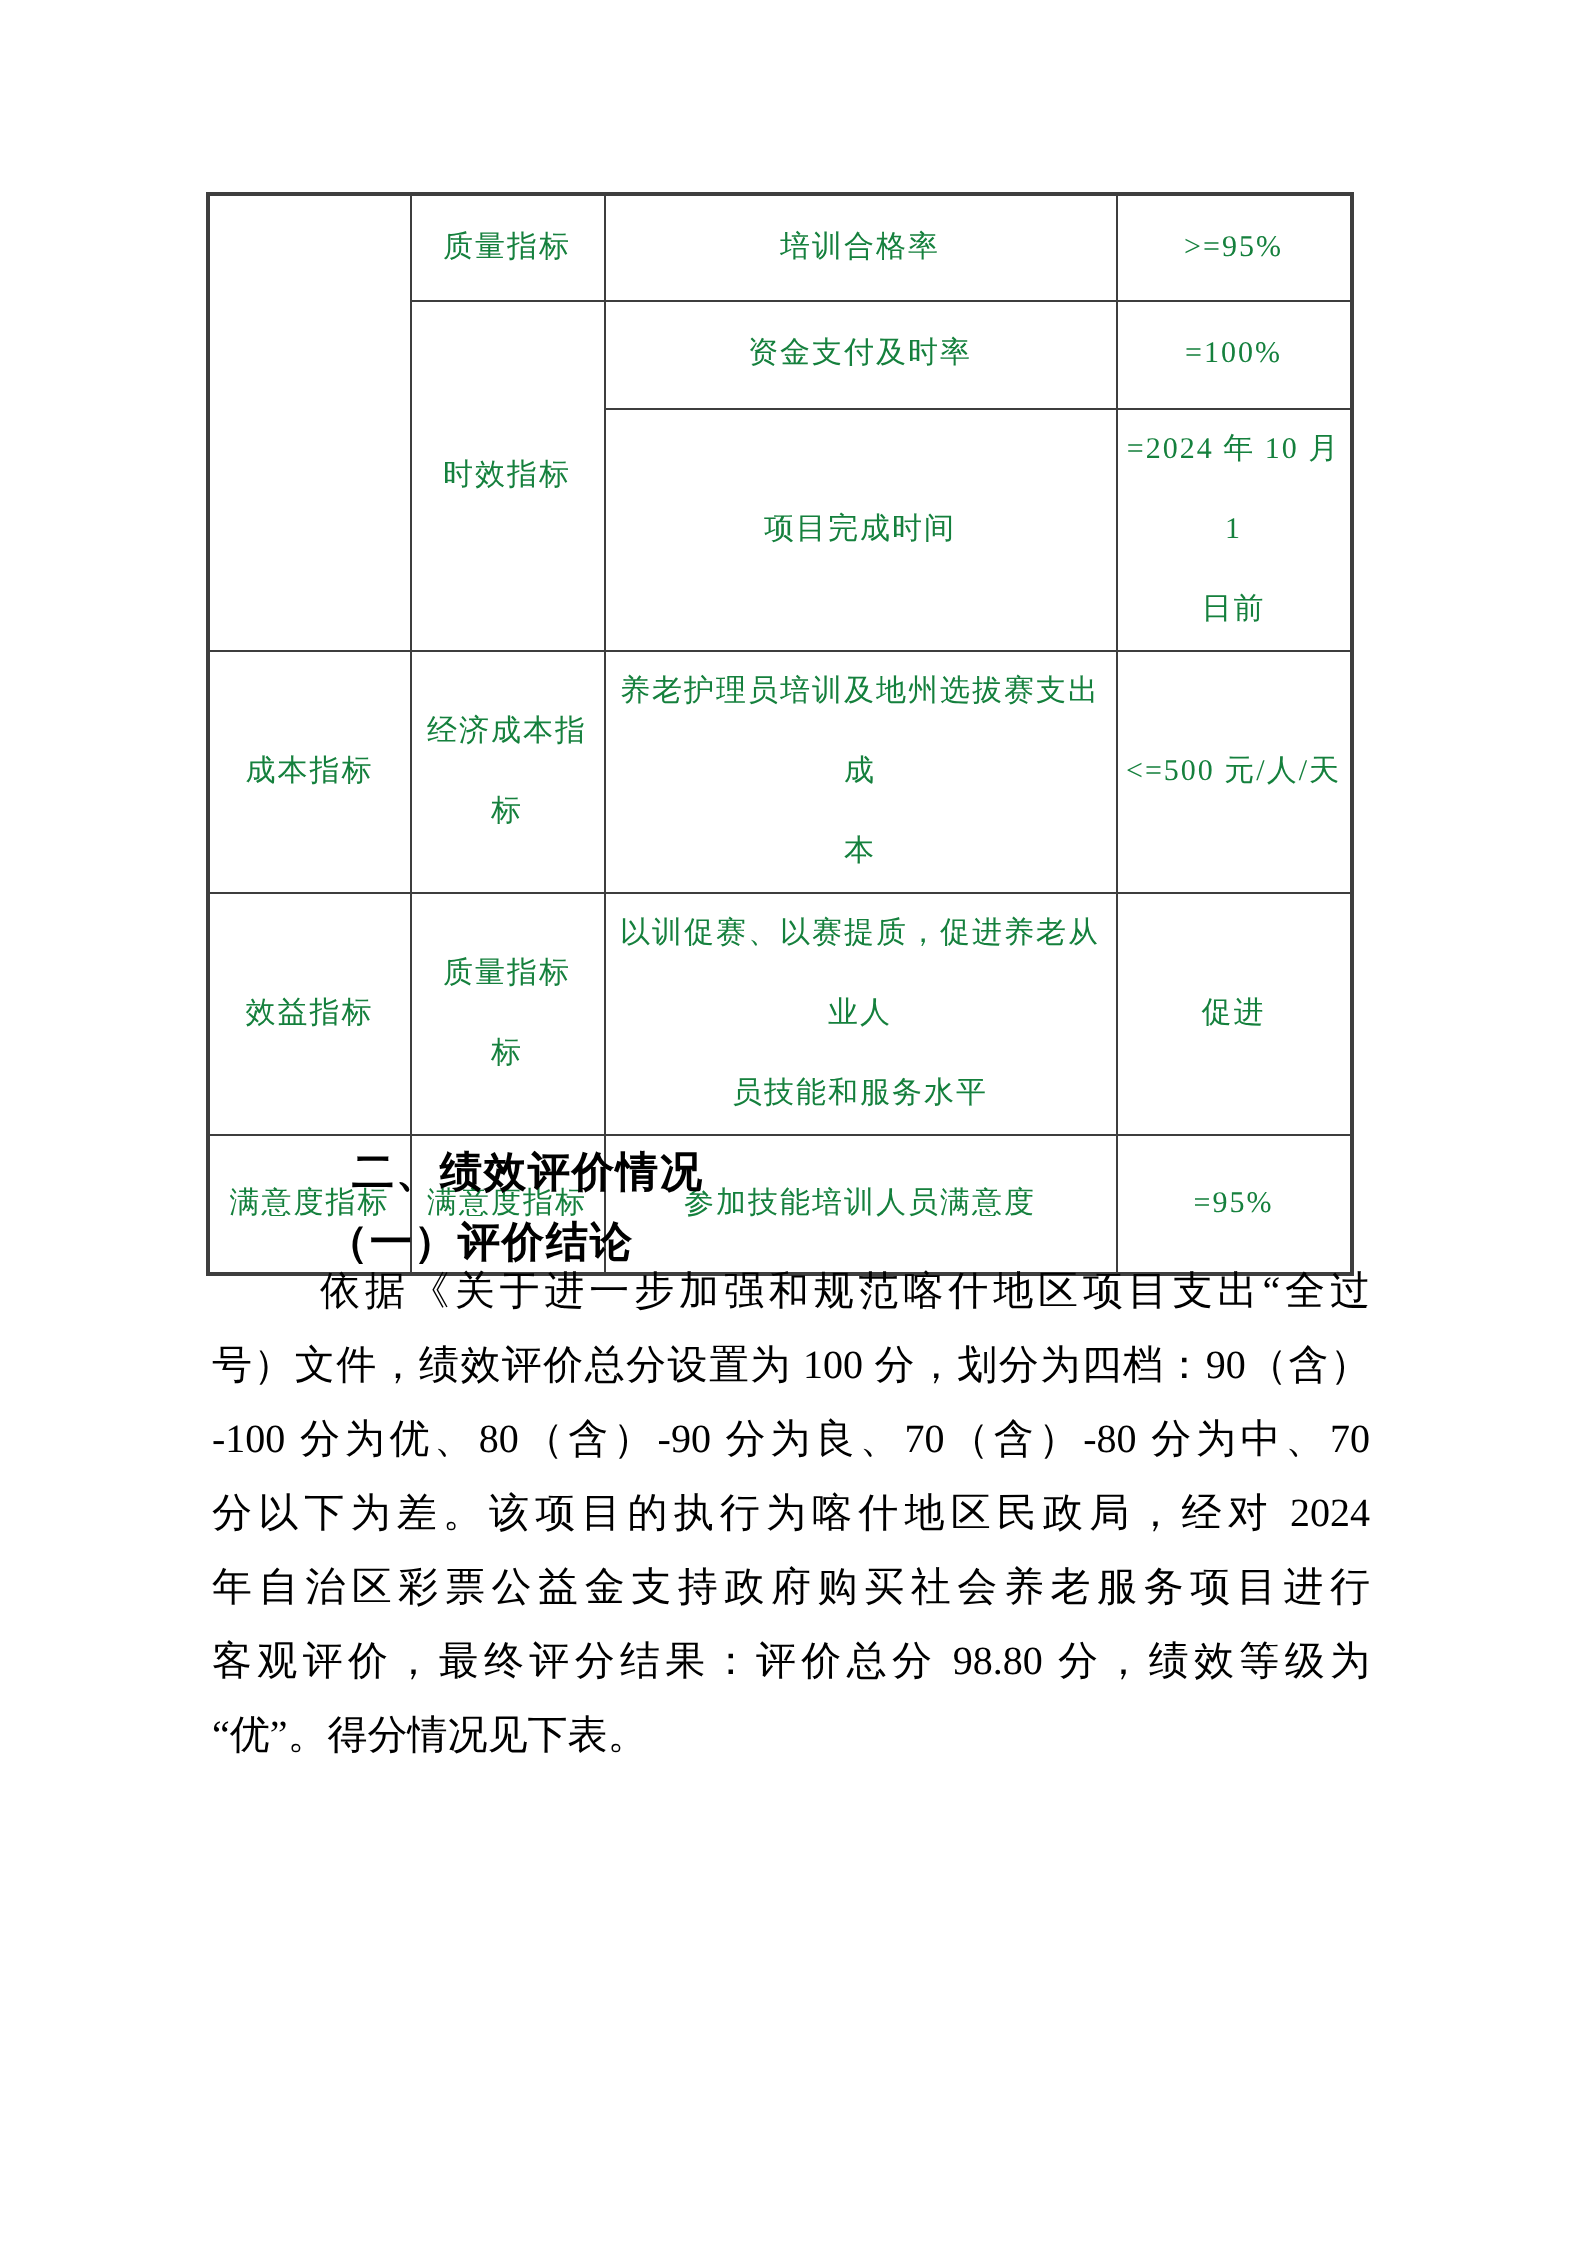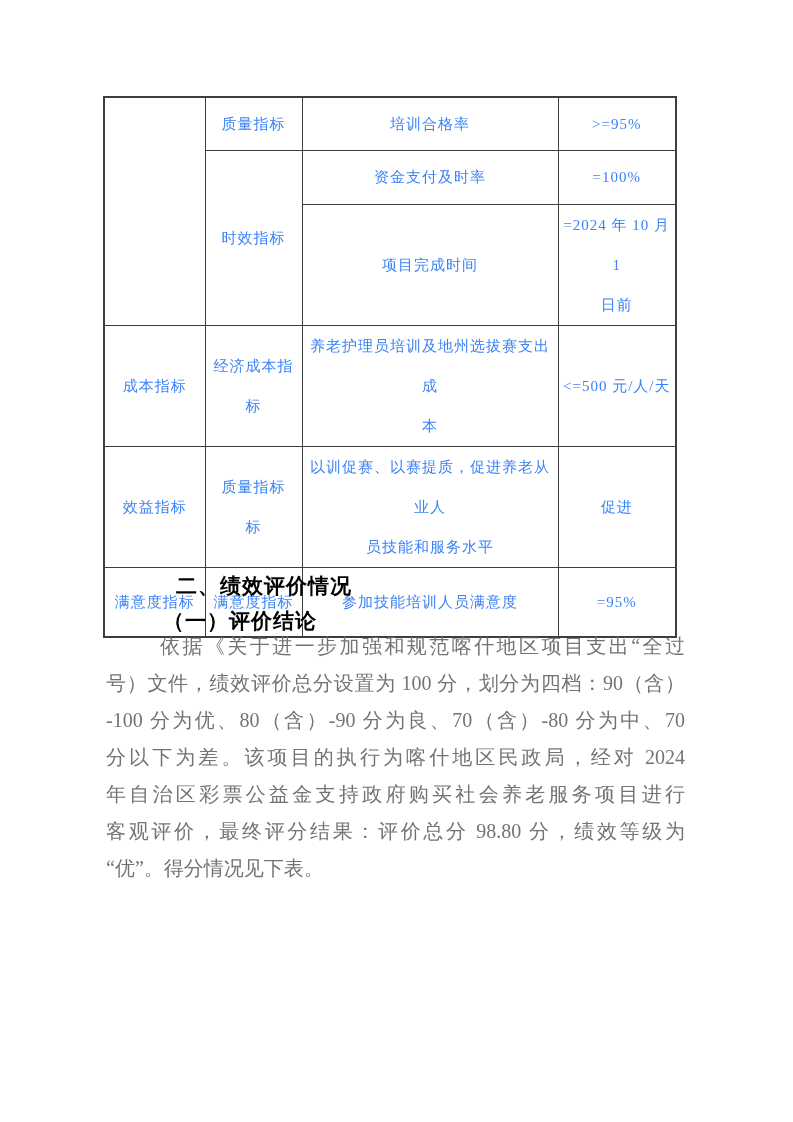--- a/index.html
+++ b/index.html
@@ -29,21 +29,21 @@
     border: 2px solid #3e3e3e;
   }
   table.indicator-table td {
     border: 1px solid #3e3e3e;
     text-align: center;
     vertical-align: middle;
     font-size: 15px;
     letter-spacing: 1px;
     line-height: 40px;
     white-space: pre-line;
-    color: #3b82f6;
+    color: #15803d;
     padding: 0 3px;
     overflow: hidden;
   }
   .col-category    { width: 101px; }
   .col-subcategory { width: 97px;  }
   .col-indicator   { width: 256px; }
   .col-target      { width: 118px; }
   tr.row-1 { height: 53px; }
   tr.row-2 { height: 54px; }
   tr.row-3 { height: 84px; }
@@ -81,21 +81,21 @@
   .conclusion-paragraph {
     position: absolute;
     left: 106px;
     top: 628px;
     width: 579px;
   }
   .para-line {
     height: 37px;
     line-height: 37px;
     font-size: 20px;
-    color: #737373;
+    color: #000000;
     text-align: justify;
     text-align-last: justify;
     white-space: nowrap;
   }
   .para-line.first {
     text-indent: 54px;
   }
   .para-line.last {
     text-align: left;
     text-align-last: left;

